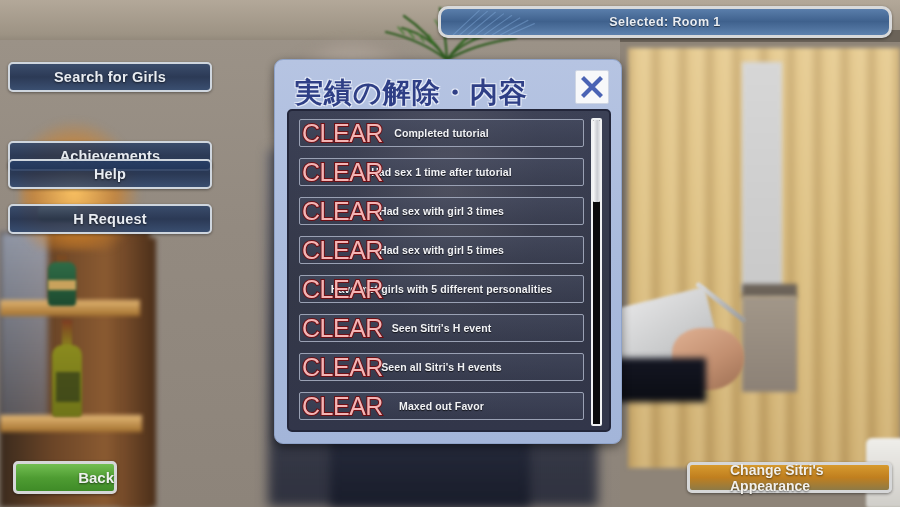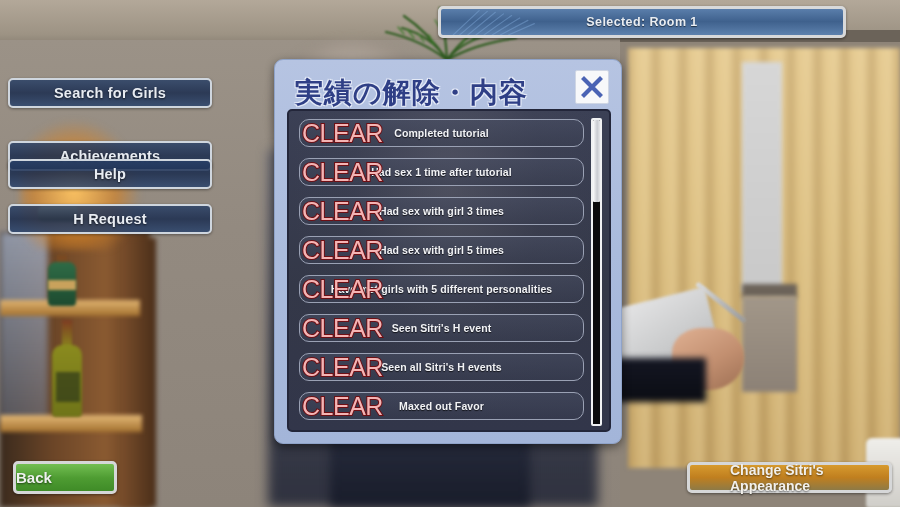--- a/index.html
+++ b/index.html
@@ -90,22 +90,22 @@
           background:linear-gradient(150deg,#e0b193 0%,#c28f70 55%,#9d6f53 100%);
           filter:blur(1.8px);}
   .arm  { left:596px; top:358px; width:110px; height:44px;
           background:linear-gradient(180deg,#141622,#0b0d14); filter:blur(3px);}
 
   
   .palm { position:absolute; left:352px; top:-2px; width:190px; height:62px; filter:blur(1.2px); }
 
   
   #topbar {
-    position:absolute; left:438px; top:6px; width:408px; height:32px;
-    border:3px solid #d8d9da; border-radius:5px;
+    position:absolute; left:438px; top:6px; width:454px; height:32px;
+    border:3px solid #d8d9da; border-radius:10px;
     background:linear-gradient(180deg,#5a7eab 0%,#3f618d 48%,#5d81ad 100%);
     display:flex; align-items:center; justify-content:center;
     overflow:hidden;
     box-shadow:0 1px 3px rgba(0,0,0,.45);
   }
   #topbar .leafpeek{ position:absolute; left:0; top:0; width:112px; height:100%; opacity:.55;}
   #topbar span {
     position:relative; color:#e9edf2; font-size:12.5px; font-weight:bold;
     letter-spacing:.4px; text-shadow:0 1px 1px rgba(0,0,0,.55);
   }
@@ -114,32 +114,32 @@
   .menu-btn {
     position:absolute; left:8px; width:204px; height:30px;
     border:2px solid #cfd6de; border-radius:5px;
     background:linear-gradient(180deg, rgba(38,62,102,.82) 0%, rgba(26,44,78,.86) 50%, rgba(40,66,108,.84) 100%);
     color:#e8ecf2; font-size:14.5px; font-weight:bold;
     display:flex; align-items:center; justify-content:center;
     text-shadow:0 1px 2px rgba(0,0,0,.6);
     box-shadow:0 1px 3px rgba(0,0,0,.4);
     letter-spacing:.2px;
   }
-  #btn-search { top:78px; }
+  #btn-search { top:62px; }
   #btn-achieve { top:125px;margin-top:16px; }
   #btn-help { top:159px; }
   #btn-hreq  { top:204px; }
 
   
   #btn-back {
     position:absolute; left:13px; top:461px; width:104px; height:33px;
     border:3px solid #d6d7d8; border-radius:5px;
     background:linear-gradient(180deg,#73bf52 0%,#4e9c32 52%,#3f8b27 100%);
     color:#eef2ee; font-size:15px; font-weight:bold;
-    display:flex; align-items:center; justify-content:flex-start;
+    display:flex; align-items:center; justify-content:flex-end;
     text-shadow:0 1px 2px rgba(0,0,0,.55);
     box-shadow:0 1px 3px rgba(0,0,0,.45);
   }
   #btn-appearance {
     position:absolute; left:687px; top:462px; width:205px; height:31px;
     border:3px solid #d6d7d8; border-radius:5px;
     background:linear-gradient(180deg,#d79a2e 0%,#c07f1f 50%,#8e7a46 100%);
     color:#f2f0ec; font-size:14px; font-weight:bold;
     display:flex; align-items:center; justify-content:center;
     text-shadow:0 1px 2px rgba(0,0,0,.55);
@@ -179,21 +179,21 @@
   }
   #list-panel::before{
     content:""; position:absolute; inset:0;
     background:radial-gradient(ellipse at 50% 22%, rgba(190,180,175,.16) 0%, rgba(120,110,110,.05) 42%, rgba(0,0,0,0) 70%);
     pointer-events:none;
   }
   #rows { position:absolute; left:10px; top:8px; width:285px; }
 
   .ach-row {
     position:relative; height:28px; margin-bottom:11px;
-    border:1px solid #9aa1b4; border-radius:10px;
+    border:1px solid #9aa1b4; border-radius:2px;
     background:linear-gradient(180deg,rgba(72,78,99,.55),rgba(56,61,80,.55));
     display:flex; align-items:center; justify-content:center;
   }
   .ach-desc {
     color:#f2f3f6; font-size:10.5px; font-weight:bold;
     letter-spacing:.1px; z-index:2; position:relative;
     text-shadow:0 1px 1px rgba(0,0,0,.7);
   }
   .clear-stamp {
     position:absolute; left:2px; top:-3px; z-index:3;

